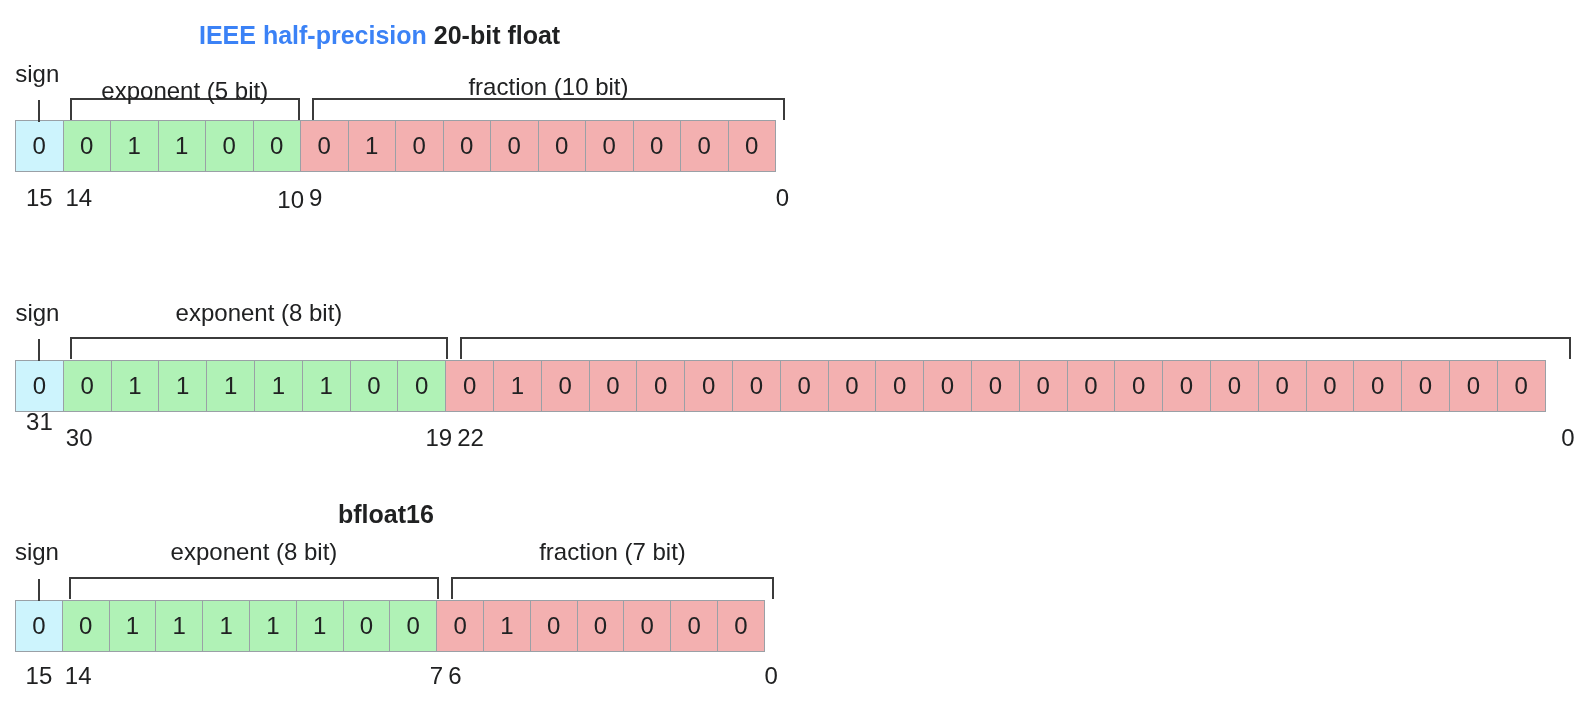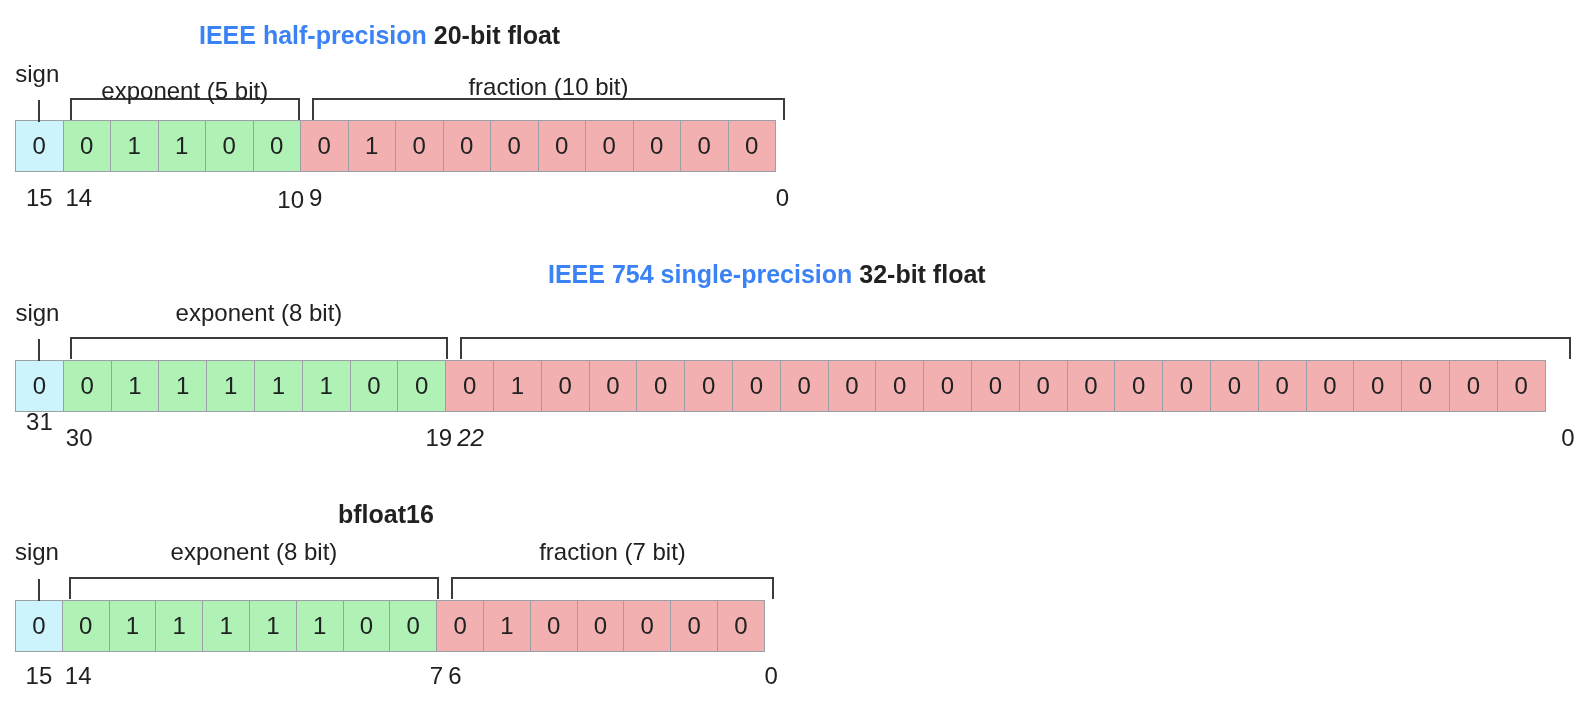--- a/index.html
+++ b/index.html
@@ -106,21 +106,20 @@
     <div class="bracket" style="left: 69.5px; width: 230.5px; top: 98px; height: 22px;"></div>
     <div class="bracket" style="left: 312px; width: 473px; top: 98px; height: 22px;"></div>
     <div class="caption" style="left: 4px; width: 66.5px; top: 62px;">sign</div>
     <div class="caption" style="left: 63.5px; width: 242.5px; top: 79px;">exponent (5 bit)</div>
     <div class="caption" style="left: 306px; width: 485px; top: 75px;">fraction (10 bit)</div>
     <div class="idx c" style="left: 15px; width: 48.5px; top: 186px;">15</div>
     <div class="idx l" style="left: 65.5px; width: 90px; top: 186px;">14</div>
     <div class="idx r" style="left: 214px; width: 90px; top: 188px;">10</div>
     <div class="idx l" style="left: 309px; width: 90px; top: 186px;">9</div>
     <div class="idx r" style="left: 699px; width: 90px; top: 186px;">0</div>
-    <div class="title" style="top: 262px; left: 548px;"><span class="blue">IEEE 754 single-precision</span> <span class="black">32-bit float</span></div>
     <div class="rowcells" style="left: 15px; top: 360px;">
       <div class="cell sign" style="width: 48.8px; height: 52px;">0</div>
       <div class="cell exp" style="width: 48.8px; height: 52px;">0</div>
       <div class="cell exp" style="width: 48.8px; height: 52px;">1</div>
       <div class="cell exp" style="width: 48.8px; height: 52px;">1</div>
       <div class="cell exp" style="width: 48.8px; height: 52px;">1</div>
       <div class="cell exp" style="width: 48.8px; height: 52px;">1</div>
       <div class="cell exp" style="width: 48.8px; height: 52px;">1</div>
       <div class="cell exp" style="width: 48.8px; height: 52px;">0</div>
       <div class="cell exp" style="width: 48.8px; height: 52px;">0</div>
@@ -149,21 +148,21 @@
       <div class="cell frac" style="width: 48.8px; height: 52px;">0</div>
     </div>
     <div class="signtick" style="left: 38.4px; top: 339px; height: 22px;"></div>
     <div class="bracket" style="left: 69.8px; width: 378.4px; top: 337px; height: 22px;"></div>
     <div class="bracket" style="left: 460.2px; width: 1110.4px; top: 337px; height: 22px;"></div>
     <div class="caption" style="left: 4px; width: 66.8px; top: 301px;">sign</div>
     <div class="caption" style="left: 63.8px; width: 390.4px; top: 301px;">exponent (8 bit)</div>
     <div class="idx c" style="left: 15px; width: 48.8px; top: 410px;">31</div>
     <div class="idx l" style="left: 65.8px; width: 90px; top: 426px;">30</div>
     <div class="idx r" style="left: 362.2px; width: 90px; top: 426px;">19</div>
-    <div class="idx l" style="left: 457.2px; width: 90px; top: 426px; font-style: italic;">22</div>
+    <div class="idx l" style="left: 457.2px; width: 90px; top: 426px;">22</div>
     <div class="idx r" style="left: 1484.6px; width: 90px; top: 426px;">0</div>
     <div class="title" style="top: 502px; left: 338px;"><span class="black">bfloat16</span></div>
     <div class="rowcells" style="left: 15px; top: 600px;">
       <div class="cell sign" style="width: 47.8px; height: 52px;">0</div>
       <div class="cell exp" style="width: 47.8px; height: 52px;">0</div>
       <div class="cell exp" style="width: 47.8px; height: 52px;">1</div>
       <div class="cell exp" style="width: 47.8px; height: 52px;">1</div>
       <div class="cell exp" style="width: 47.8px; height: 52px;">1</div>
       <div class="cell exp" style="width: 47.8px; height: 52px;">1</div>
       <div class="cell exp" style="width: 47.8px; height: 52px;">1</div>

